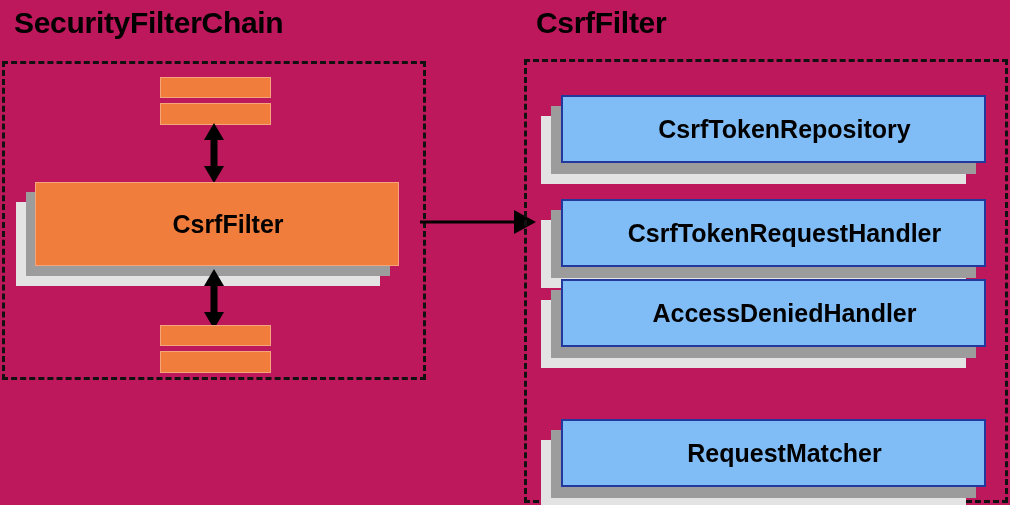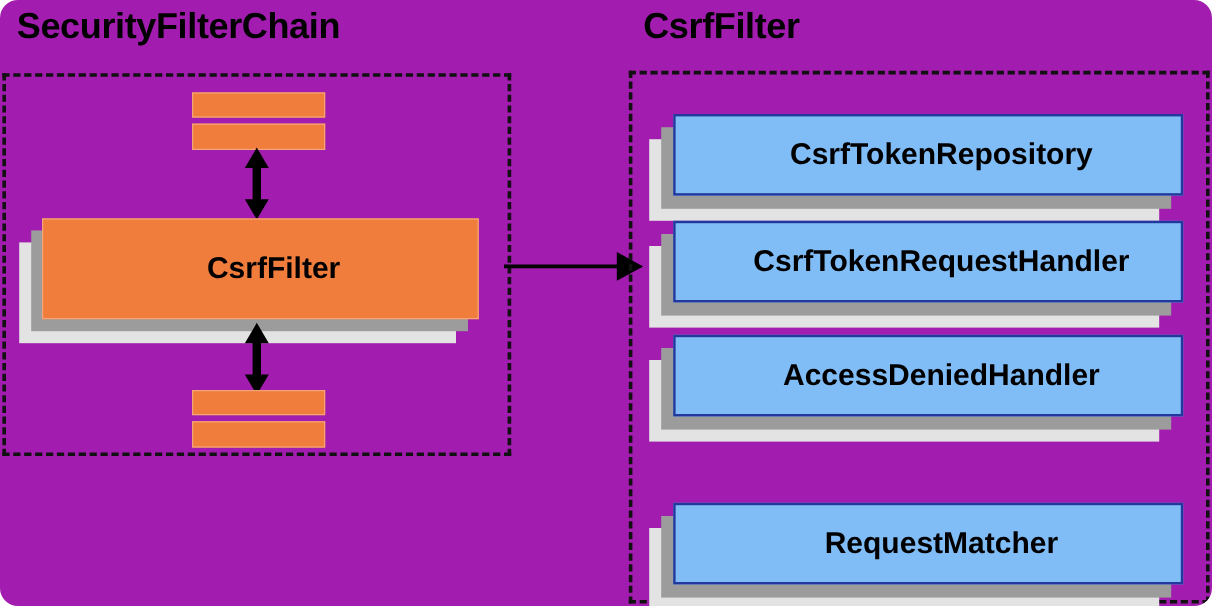--- a/index.html
+++ b/index.html
@@ -7,23 +7,22 @@
     padding: 0;
     background: #ffffff;
   }
   body {
     font-family: "Liberation Sans", sans-serif;
   }
   #canvas {
     position: relative;
     width: 1010px;
     height: 505px;
-    background: #a21caf;
+    background: #be185d;
     overflow: hidden;
-    border-radius: 15px;
   }
 
   
   .panel-title {
     position: absolute;
     font-size: 30px;
     font-weight: bold;
     color: #000000;
     letter-spacing: -0.3px;
     white-space: nowrap;
@@ -104,21 +103,21 @@
   .blue-card { width: 445px; height: 90px; left: 541px; }
   .blue-card .shadow-light { left: 0px;  top: 21px; width: 425px; height: 68px; }
   .blue-card .shadow-dark  { left: 10px; top: 11px; width: 425px; height: 68px; }
   .blue-card .face {
     left: 20px; top: 0px; width: 425px; height: 68px;
     background: #80bcf5;
     border: 2px solid #22389c;
     font-size: 25px;
   }
   #blue-card-0 { top: 95px; }
-  #blue-card-1 { top: 184px; }
+  #blue-card-1 { top: 199px; }
   #blue-card-2 { top: 279px; }
   #blue-card-3 { top: 395px; margin-top: 24px; }
 </style>
 </head>
 <body>
 
 <div id="canvas">
 
   <div id="title-left" class="panel-title">SecurityFilterChain</div>
 

